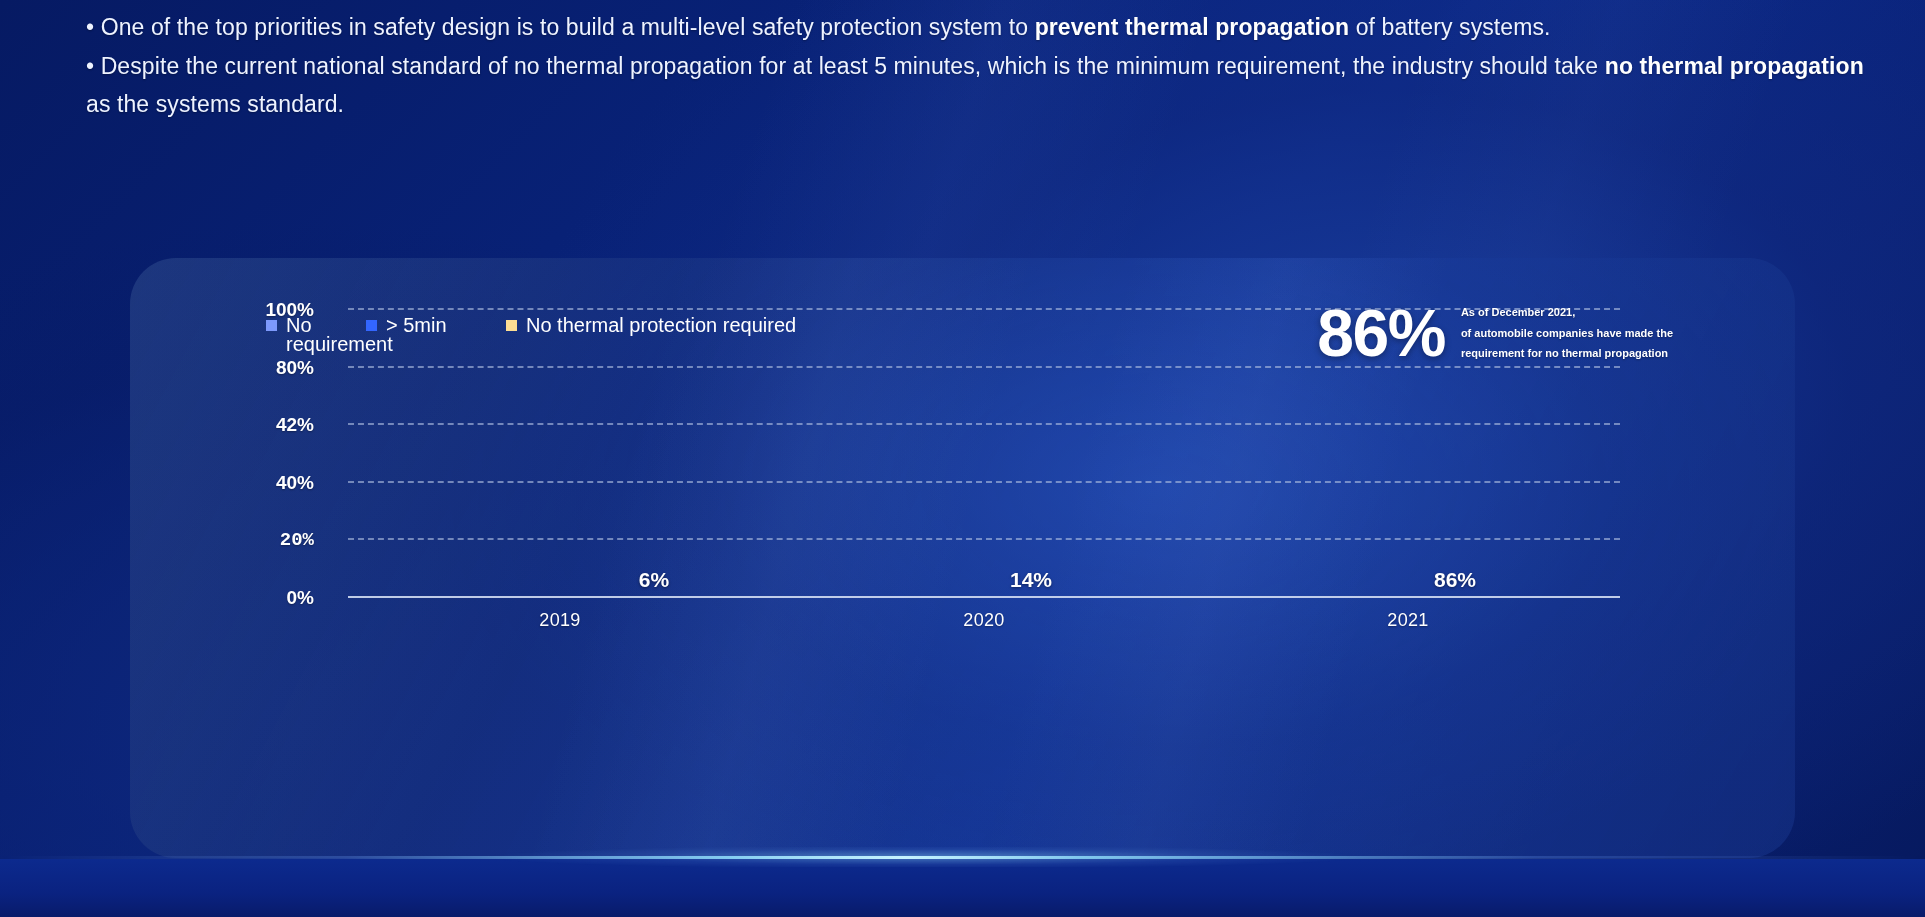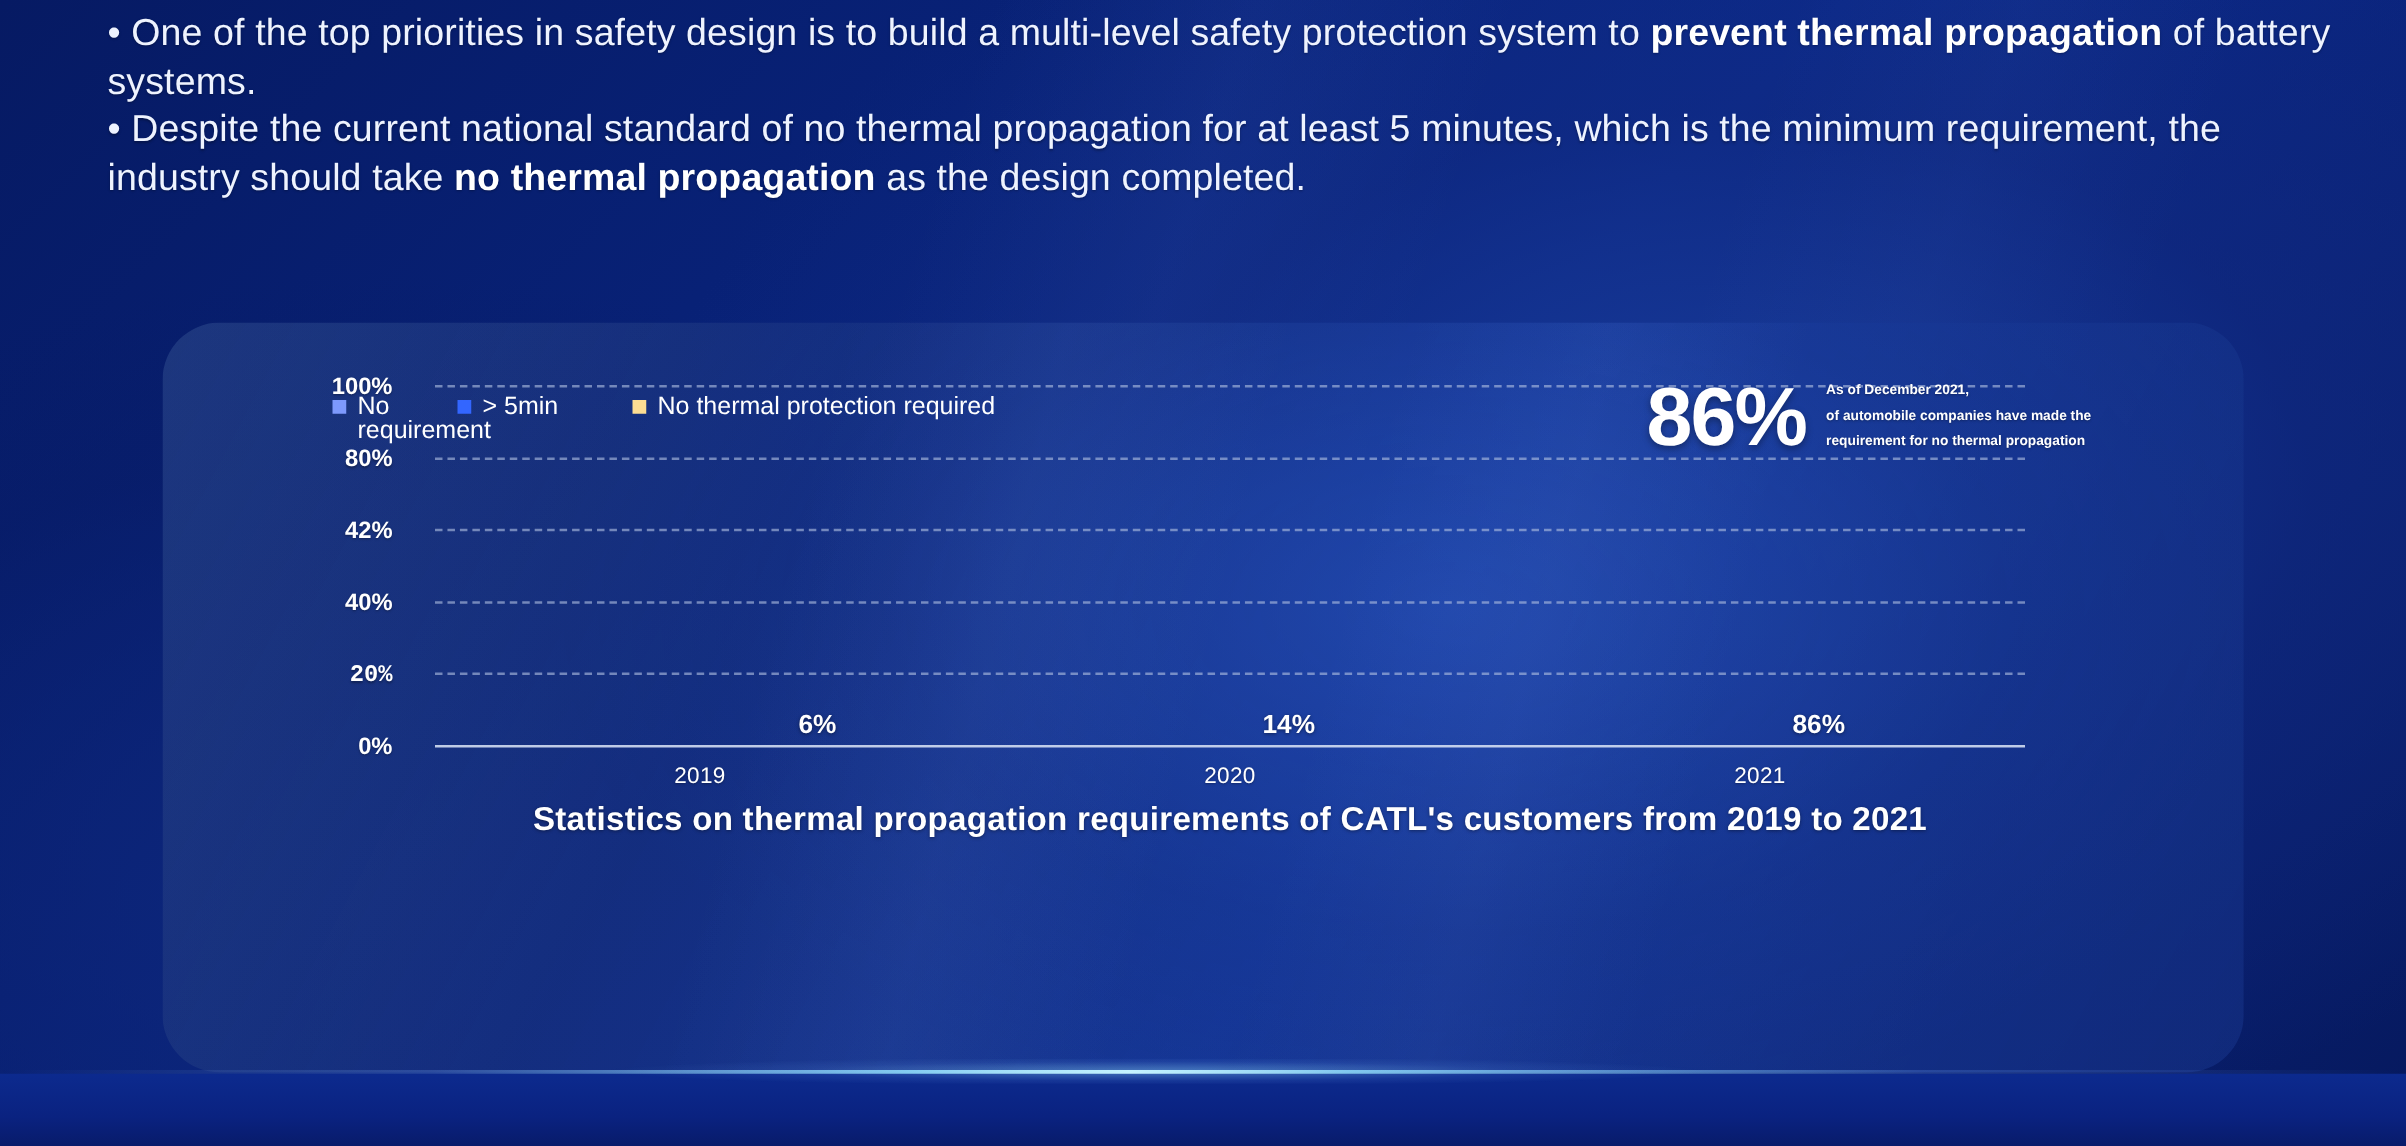--- a/index.html
+++ b/index.html
@@ -36,21 +36,21 @@
     pointer-events: none;
   }
 
   
   #bullets {
     position: absolute;
     left: 86px;
     top: 8px;
     width: 1780px;
     color: #eef3ff;
-    font-size: 30px;
+    font-size: 23px;
     line-height: 38.5px;
     letter-spacing: .1px;
     z-index: 5;
     text-shadow: 0 1px 2px rgba(0,0,0,0.30);
   }
   #bullets p { margin: 0 0 0 0; }
   #bullets p + p { margin-top: 0px; }
   #bullets b { font-weight: 700; color: #ffffff; }
 
   
@@ -282,21 +282,21 @@
     z-index: 6;
   }
 </style>
 </head>
 <body>
 
 <div id="slide">
 
   <div id="bullets">
     <p><span>•</span> <span>One of the top priorities in safety design is to build a multi-level safety protection system to </span><b>prevent thermal propagation</b><span> of battery systems.</span></p>
-    <p><span>•</span> <span>Despite the current national standard of no thermal propagation for at least 5 minutes, which is the minimum requirement, the industry should take </span><b>no thermal propagation</b><span> as the design completed.</span></p>
+    <p><span>•</span> <span>Despite the current national standard of no thermal propagation for at least 5 minutes, which is the minimum requirement, the industry should take </span><b>no thermal propagation</b><span> as the systems standard.</span></p>
   </div>
 
   <div id="card">
 
     <div id="legend">
         <div class="legend-item" id="legend-item-0">
           <span class="legend-swatch" style="background: rgb(125, 153, 252);"></span>
           <span class="legend-label">No
 requirement</span>
         </div>
@@ -375,21 +375,20 @@
                   <div class="bar" title="No thermal propagation required 2021: 86%" style="height: 86%; background: rgb(252, 221, 147);">
                     <span class="bar-label">86%</span>
                   </div>
                 </div>
                 <div class="xtick">2021</div>
               </div>
             </div>
           <div id="axis-line"></div>
         </div>
       </div>
-      <div id="chart-title">Statistics on thermal propagation requirements of CATL's customers from 2019 to 2021</div>
     </div>
   </div>
 
   <div id="footnote">In 2018, the discussion of GB38031 on thermal propagation technology was completed.</div>
 
   <div id="bottom-band"></div>
   <div id="glow-strip"></div>
 
 </div>
 

